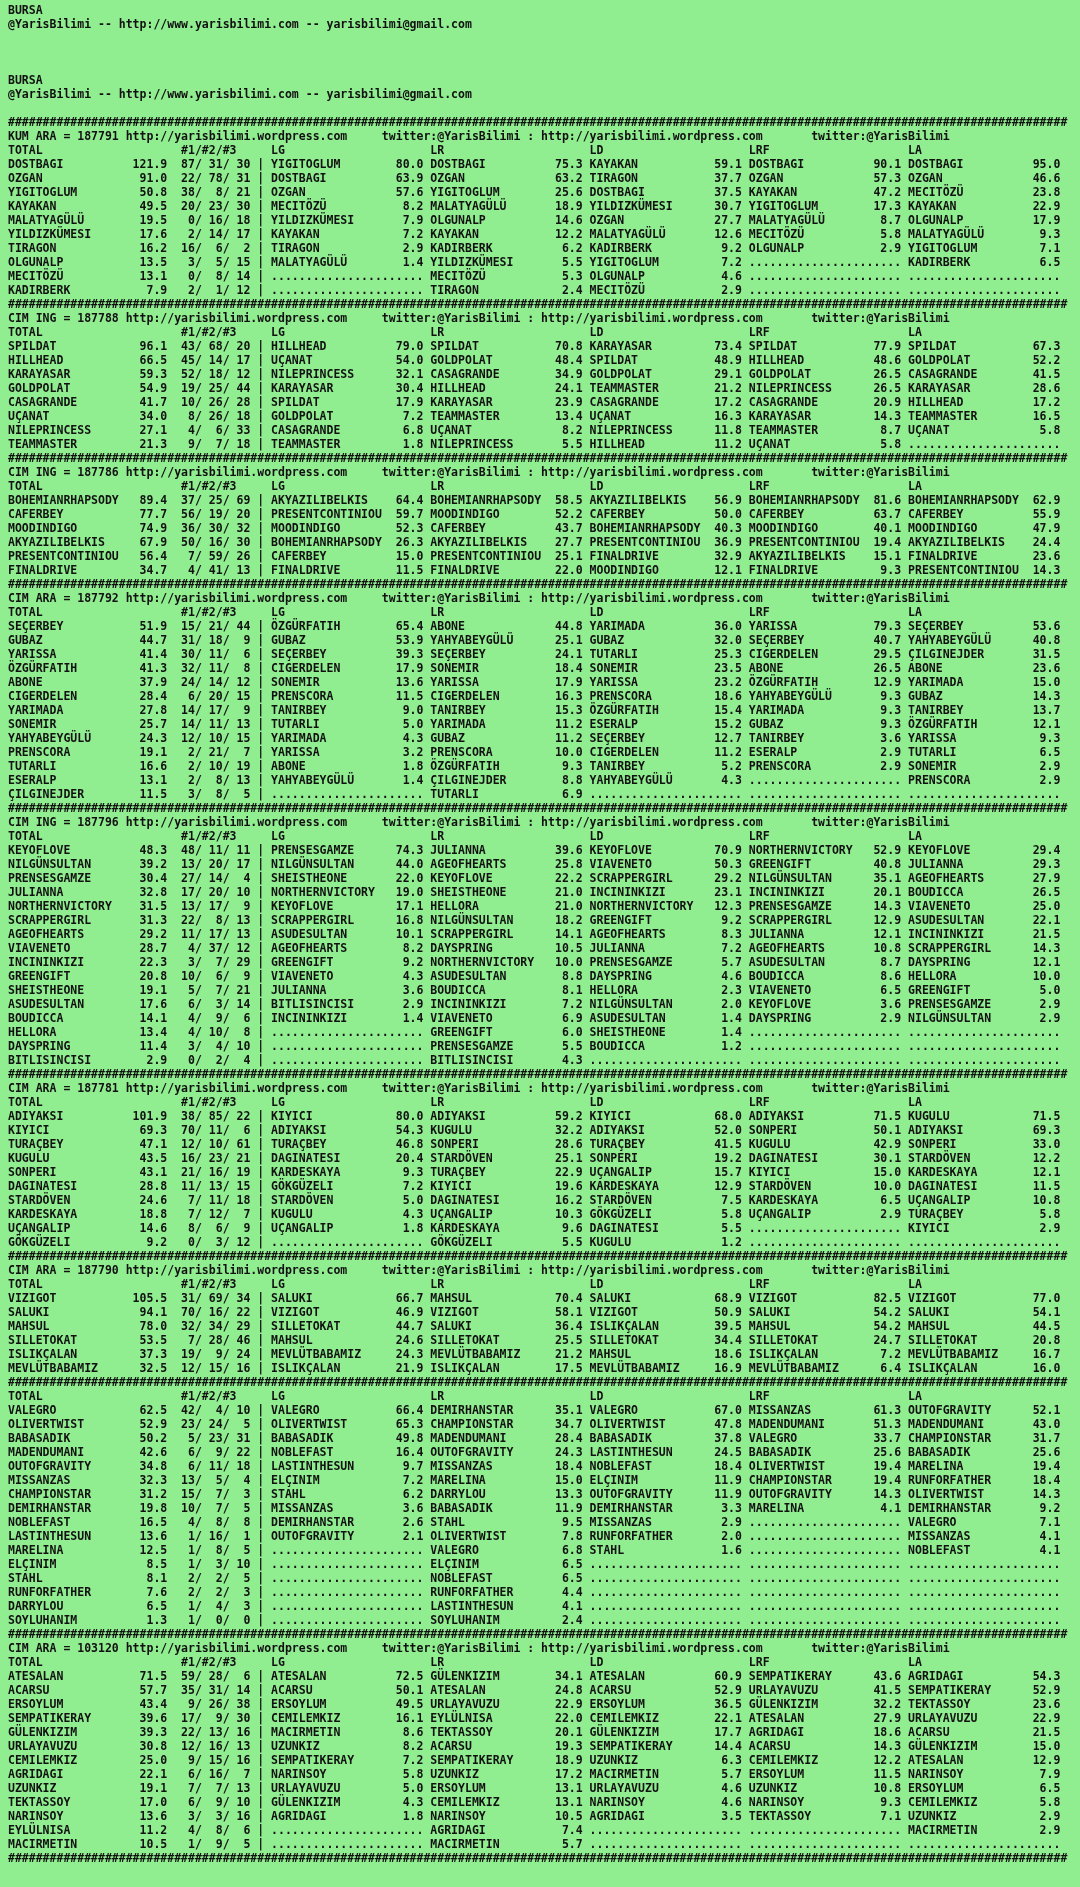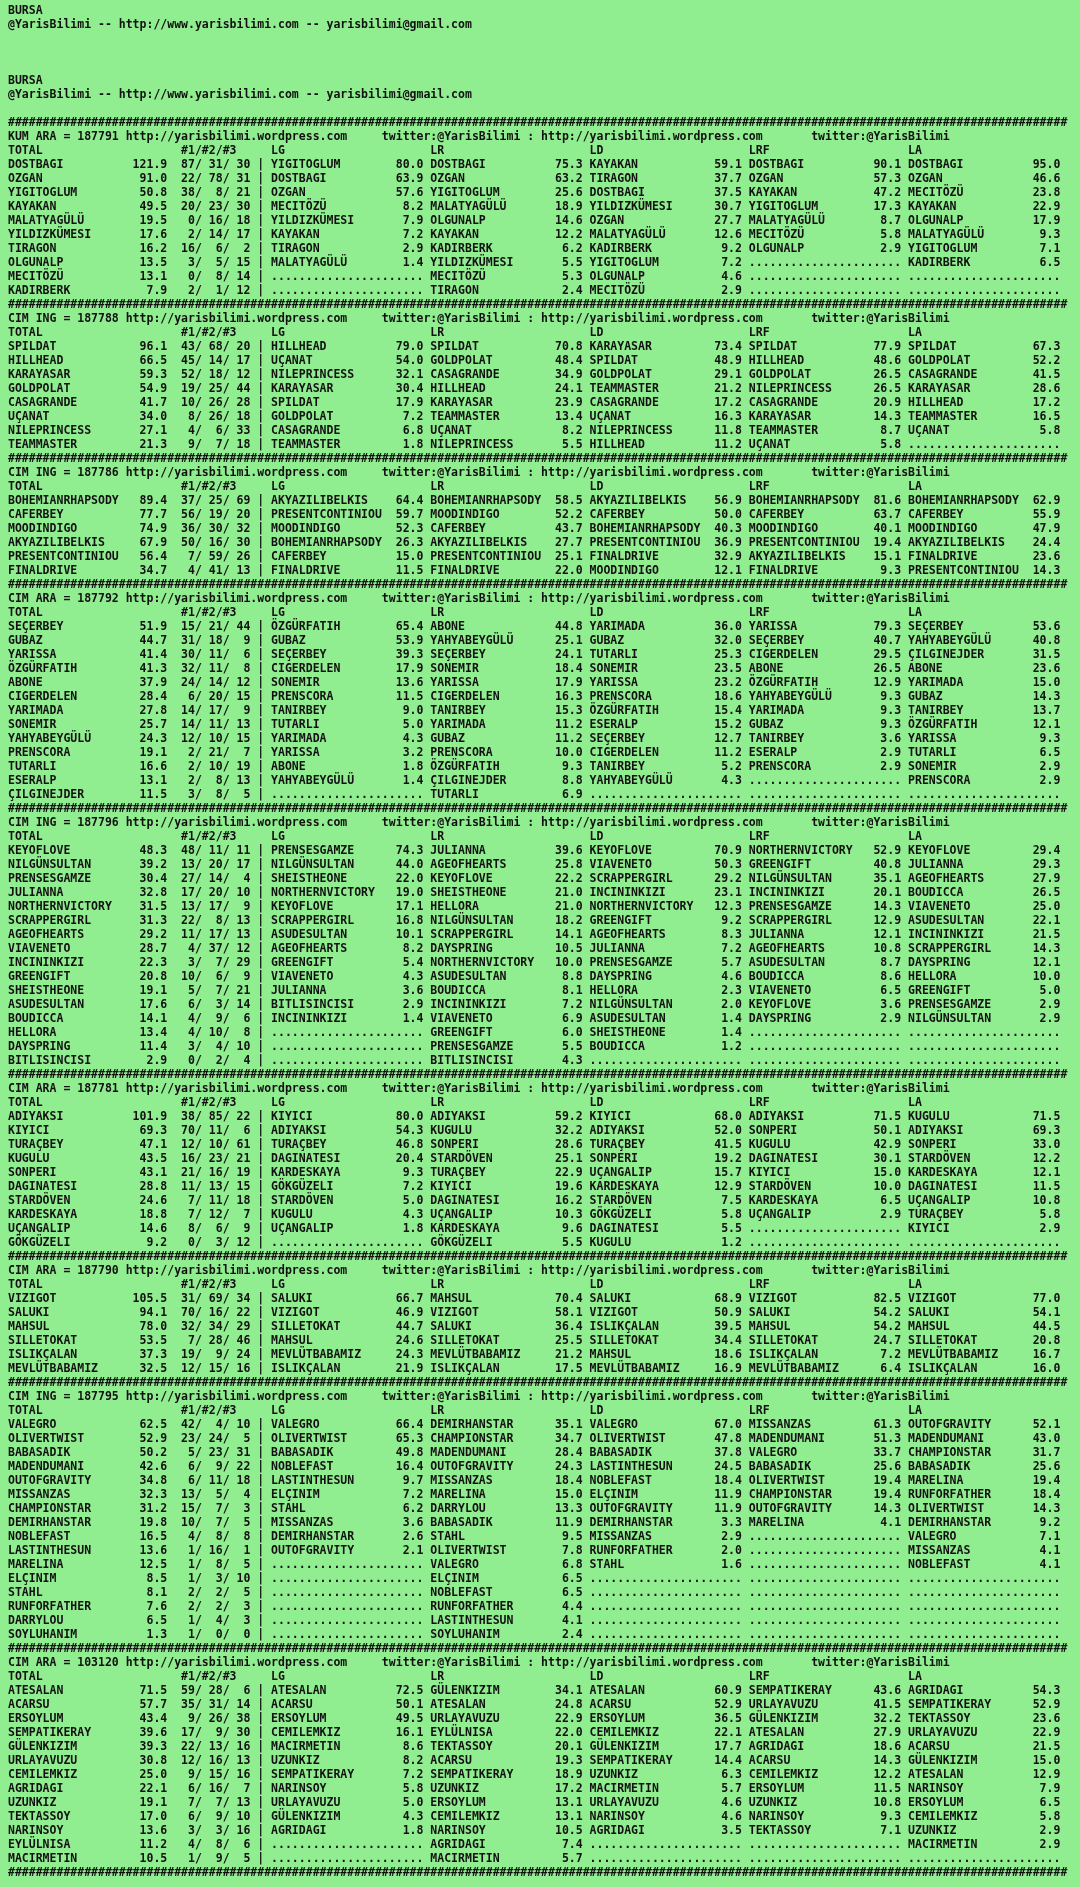--- a/index.html
+++ b/index.html
@@ -87,21 +87,21 @@
         <div class="ln">CIM ING = 187796 http://yarisbilimi.wordpress.com     twitter:@YarisBilimi : http://yarisbilimi.wordpress.com       twitter:@YarisBilimi</div>
         <div class="ln">TOTAL                    #1/#2/#3     LG                     LR                     LD                     LRF                    LA</div>
         <div class="ln">KEYOFLOVE          48.3  48/ 11/ 11 | PRENSESGAMZE      74.3 JULIANNA          39.6 KEYOFLOVE         70.9 NORTHERNVICTORY   52.9 KEYOFLOVE         29.4</div>
         <div class="ln">NILGÜNSULTAN       39.2  13/ 20/ 17 | NILGÜNSULTAN      44.0 AGEOFHEARTS       25.8 VIAVENETO         50.3 GREENGIFT         40.8 JULIANNA          29.3</div>
         <div class="ln">PRENSESGAMZE       30.4  27/ 14/  4 | SHEISTHEONE       22.0 KEYOFLOVE         22.2 SCRAPPERGIRL      29.2 NILGÜNSULTAN      35.1 AGEOFHEARTS       27.9</div>
         <div class="ln">JULIANNA           32.8  17/ 20/ 10 | NORTHERNVICTORY   19.0 SHEISTHEONE       21.0 INCININKIZI       23.1 INCININKIZI       20.1 BOUDICCA          26.5</div>
         <div class="ln">NORTHERNVICTORY    31.5  13/ 17/  9 | KEYOFLOVE         17.1 HELLORA           21.0 NORTHERNVICTORY   12.3 PRENSESGAMZE      14.3 VIAVENETO         25.0</div>
         <div class="ln">SCRAPPERGIRL       31.3  22/  8/ 13 | SCRAPPERGIRL      16.8 NILGÜNSULTAN      18.2 GREENGIFT          9.2 SCRAPPERGIRL      12.9 ASUDESULTAN       22.1</div>
         <div class="ln">AGEOFHEARTS        29.2  11/ 17/ 13 | ASUDESULTAN       10.1 SCRAPPERGIRL      14.1 AGEOFHEARTS        8.3 JULIANNA          12.1 INCININKIZI       21.5</div>
         <div class="ln">VIAVENETO          28.7   4/ 37/ 12 | AGEOFHEARTS        8.2 DAYSPRING         10.5 JULIANNA           7.2 AGEOFHEARTS       10.8 SCRAPPERGIRL      14.3</div>
-        <div class="ln">INCININKIZI        22.3   3/  7/ 29 | GREENGIFT          5.4 NORTHERNVICTORY   10.0 PRENSESGAMZE       5.7 ASUDESULTAN        8.7 DAYSPRING         12.1</div>
+        <div class="ln">INCININKIZI        22.3   3/  7/ 29 | GREENGIFT          9.2 NORTHERNVICTORY   10.0 PRENSESGAMZE       5.7 ASUDESULTAN        8.7 DAYSPRING         12.1</div>
         <div class="ln">GREENGIFT          20.8  10/  6/  9 | VIAVENETO          4.3 ASUDESULTAN        8.8 DAYSPRING          4.6 BOUDICCA           8.6 HELLORA           10.0</div>
         <div class="ln">SHEISTHEONE        19.1   5/  7/ 21 | JULIANNA           3.6 BOUDICCA           8.1 HELLORA            2.3 VIAVENETO          6.5 GREENGIFT          5.0</div>
         <div class="ln">ASUDESULTAN        17.6   6/  3/ 14 | BITLISINCISI       2.9 INCININKIZI        7.2 NILGÜNSULTAN       2.0 KEYOFLOVE          3.6 PRENSESGAMZE       2.9</div>
         <div class="ln">BOUDICCA           14.1   4/  9/  6 | INCININKIZI        1.4 VIAVENETO          6.9 ASUDESULTAN        1.4 DAYSPRING          2.9 NILGÜNSULTAN       2.9</div>
         <div class="ln">HELLORA            13.4   4/ 10/  8 | ...................... GREENGIFT          6.0 SHEISTHEONE        1.4 ...................... ......................</div>
         <div class="ln">DAYSPRING          11.4   3/  4/ 10 | ...................... PRENSESGAMZE       5.5 BOUDICCA           1.2 ...................... ......................</div>
         <div class="ln">BITLISINCISI        2.9   0/  2/  4 | ...................... BITLISINCISI       4.3 ...................... ...................... ......................</div>
       </div>
       <div>
         <div class="ln">#########################################################################################################################################################</div>
@@ -124,21 +124,20 @@
         <div class="ln">TOTAL                    #1/#2/#3     LG                     LR                     LD                     LRF                    LA</div>
         <div class="ln">VIZIGOT           105.5  31/ 69/ 34 | SALUKI            66.7 MAHSUL            70.4 SALUKI            68.9 VIZIGOT           82.5 VIZIGOT           77.0</div>
         <div class="ln">SALUKI             94.1  70/ 16/ 22 | VIZIGOT           46.9 VIZIGOT           58.1 VIZIGOT           50.9 SALUKI            54.2 SALUKI            54.1</div>
         <div class="ln">MAHSUL             78.0  32/ 34/ 29 | SILLETOKAT        44.7 SALUKI            36.4 ISLIKÇALAN        39.5 MAHSUL            54.2 MAHSUL            44.5</div>
         <div class="ln">SILLETOKAT         53.5   7/ 28/ 46 | MAHSUL            24.6 SILLETOKAT        25.5 SILLETOKAT        34.4 SILLETOKAT        24.7 SILLETOKAT        20.8</div>
         <div class="ln">ISLIKÇALAN         37.3  19/  9/ 24 | MEVLÜTBABAMIZ     24.3 MEVLÜTBABAMIZ     21.2 MAHSUL            18.6 ISLIKÇALAN         7.2 MEVLÜTBABAMIZ     16.7</div>
         <div class="ln">MEVLÜTBABAMIZ      32.5  12/ 15/ 16 | ISLIKÇALAN        21.9 ISLIKÇALAN        17.5 MEVLÜTBABAMIZ     16.9 MEVLÜTBABAMIZ      6.4 ISLIKÇALAN        16.0</div>
       </div>
       <div>
         <div class="ln">#########################################################################################################################################################</div>
-        <div class="ln">CIM ING = 187795 http://yarisbilimi.wordpress.com     twitter:@YarisBilimi : http://yarisbilimi.wordpress.com       twitter:@YarisBilimi</div>
         <div class="ln">TOTAL                    #1/#2/#3     LG                     LR                     LD                     LRF                    LA</div>
         <div class="ln">VALEGRO            62.5  42/  4/ 10 | VALEGRO           66.4 DEMIRHANSTAR      35.1 VALEGRO           67.0 MISSANZAS         61.3 OUTOFGRAVITY      52.1</div>
         <div class="ln">OLIVERTWIST        52.9  23/ 24/  5 | OLIVERTWIST       65.3 CHAMPIONSTAR      34.7 OLIVERTWIST       47.8 MADENDUMANI       51.3 MADENDUMANI       43.0</div>
         <div class="ln">BABASADIK          50.2   5/ 23/ 31 | BABASADIK         49.8 MADENDUMANI       28.4 BABASADIK         37.8 VALEGRO           33.7 CHAMPIONSTAR      31.7</div>
         <div class="ln">MADENDUMANI        42.6   6/  9/ 22 | NOBLEFAST         16.4 OUTOFGRAVITY      24.3 LASTINTHESUN      24.5 BABASADIK         25.6 BABASADIK         25.6</div>
         <div class="ln">OUTOFGRAVITY       34.8   6/ 11/ 18 | LASTINTHESUN       9.7 MISSANZAS         18.4 NOBLEFAST         18.4 OLIVERTWIST       19.4 MARELINA          19.4</div>
         <div class="ln">MISSANZAS          32.3  13/  5/  4 | ELÇINIM            7.2 MARELINA          15.0 ELÇINIM           11.9 CHAMPIONSTAR      19.4 RUNFORFATHER      18.4</div>
         <div class="ln">CHAMPIONSTAR       31.2  15/  7/  3 | STAHL              6.2 DARRYLOU          13.3 OUTOFGRAVITY      11.9 OUTOFGRAVITY      14.3 OLIVERTWIST       14.3</div>
         <div class="ln">DEMIRHANSTAR       19.8  10/  7/  5 | MISSANZAS          3.6 BABASADIK         11.9 DEMIRHANSTAR       3.3 MARELINA           4.1 DEMIRHANSTAR       9.2</div>
         <div class="ln">NOBLEFAST          16.5   4/  8/  8 | DEMIRHANSTAR       2.6 STAHL              9.5 MISSANZAS          2.9 ...................... VALEGRO            7.1</div>

